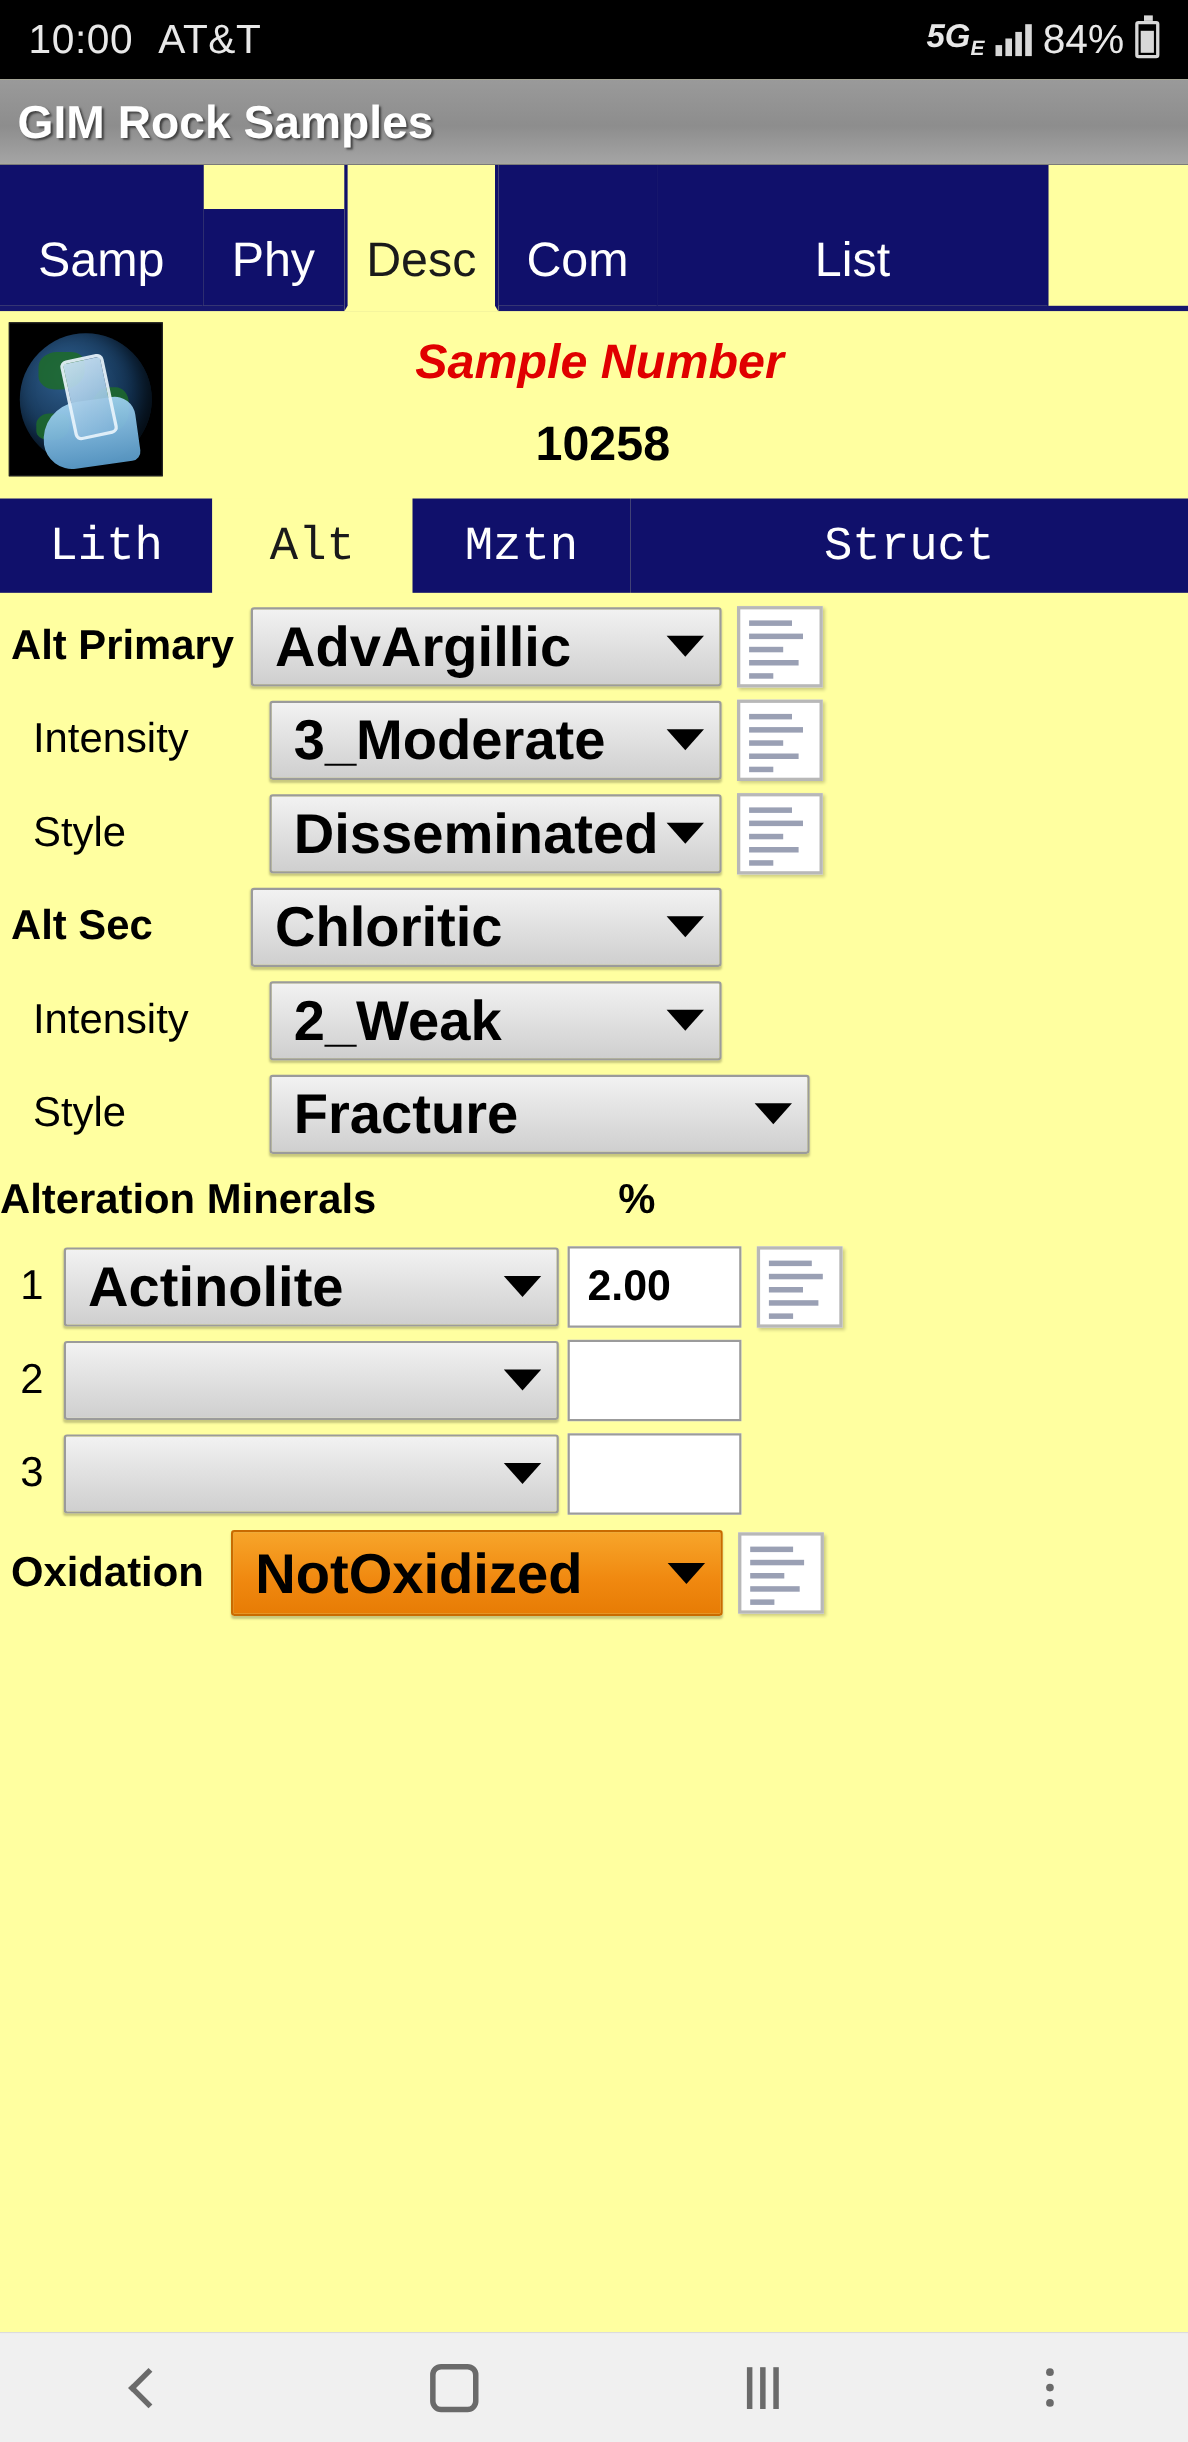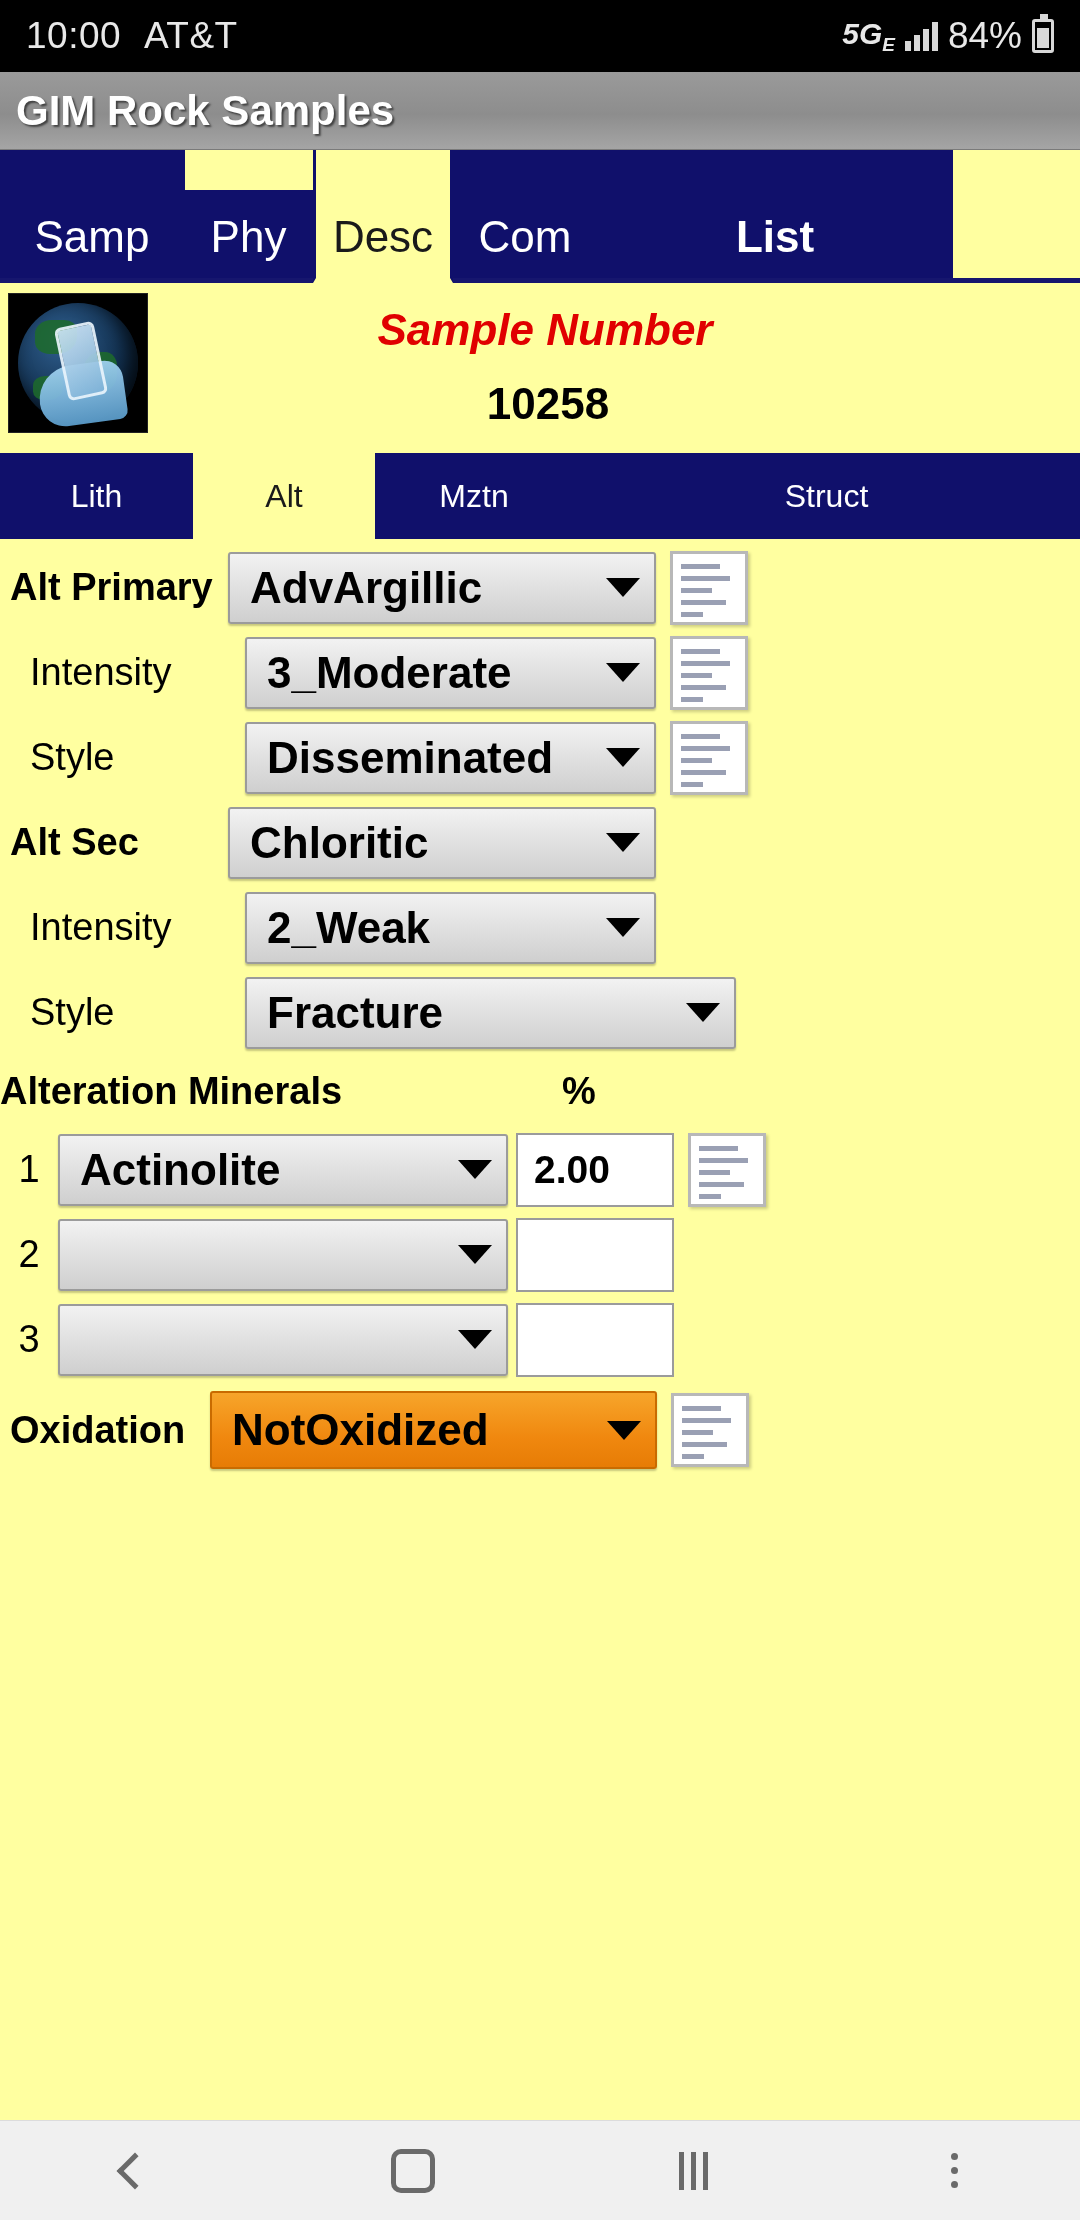--- a/index.html
+++ b/index.html
@@ -67,21 +67,21 @@
     border-left: 3px solid #10106b;
     border-right: 3px solid #10106b;
     border-bottom: 5px solid #ffffa0;
     margin-bottom: -5px;
   }
   .tab-samp { width: 185px; }
   .tab-phy  { width: 128px; margin-top: 40px; }
   .tab-gps  { width: 127px; }
   .tab-desc { width: 140px; }
   .tab-com  { width: 145px; }
-  .tab-list { width: 355px; font-weight: bold; }
+  .tab-list { width: 355px; }
 
   
   .header {
     flex: 0 0 170px;
     position: relative;
     background: #ffffa0;
   }
   .logo {
     position: absolute; left: 8px; top: 10px;
     width: 140px; height: 140px;
@@ -126,21 +126,22 @@
   }
 
   
   .subtabbar {
     flex: 0 0 86px; height: 86px;
     display: flex; align-items: stretch; background: #ffffa0;
   }
   .subtab {
     background: #10106b; color: #fff;
     display: flex; align-items: center; justify-content: center;
-    font-size: 32px;
+    font-size: 43px;
+    font-family: Liberation Mono, monospace;
   }
   .subtab.selected { background: #ffffa0; color:#1a1a1a; }
   .st-lith { width: 193px; }
   .st-alt  { width: 182px; }
   .st-mztn { width: 198px; }
   .st-struct { flex: 1; }
 
   
   .form {
     flex: 1 1 auto;
@@ -159,21 +160,21 @@
   .spin {
     height: 72px;
     background: linear-gradient(to bottom, #f2f2f2 0%, #e2e2e2 45%, #cfcfcf 100%);
     border: 2px solid #9b9b9b;
     border-radius: 3px;
     display: flex; align-items: center;
     padding: 0 14px 0 20px;
     position: relative;
     box-shadow: 0 2px 2px rgba(0,0,0,0.22);
   }
-  .spin .val { font-size: 44px; font-weight: bold; color:#000; flex: 1;
+  .spin .val { font-size: 51px; font-weight: bold; color:#000; flex: 1;
                white-space: nowrap; overflow: hidden; }
   .caret {
     width: 0; height: 0; margin-left: 8px;
     border-left: 17px solid transparent;
     border-right: 17px solid transparent;
     border-top: 19px solid #000;
   }
   .spin.orange {
     background: linear-gradient(to bottom, #f7a52a 0%, #f0880f 60%, #e77c05 100%);
     border-color: #c96b00;

